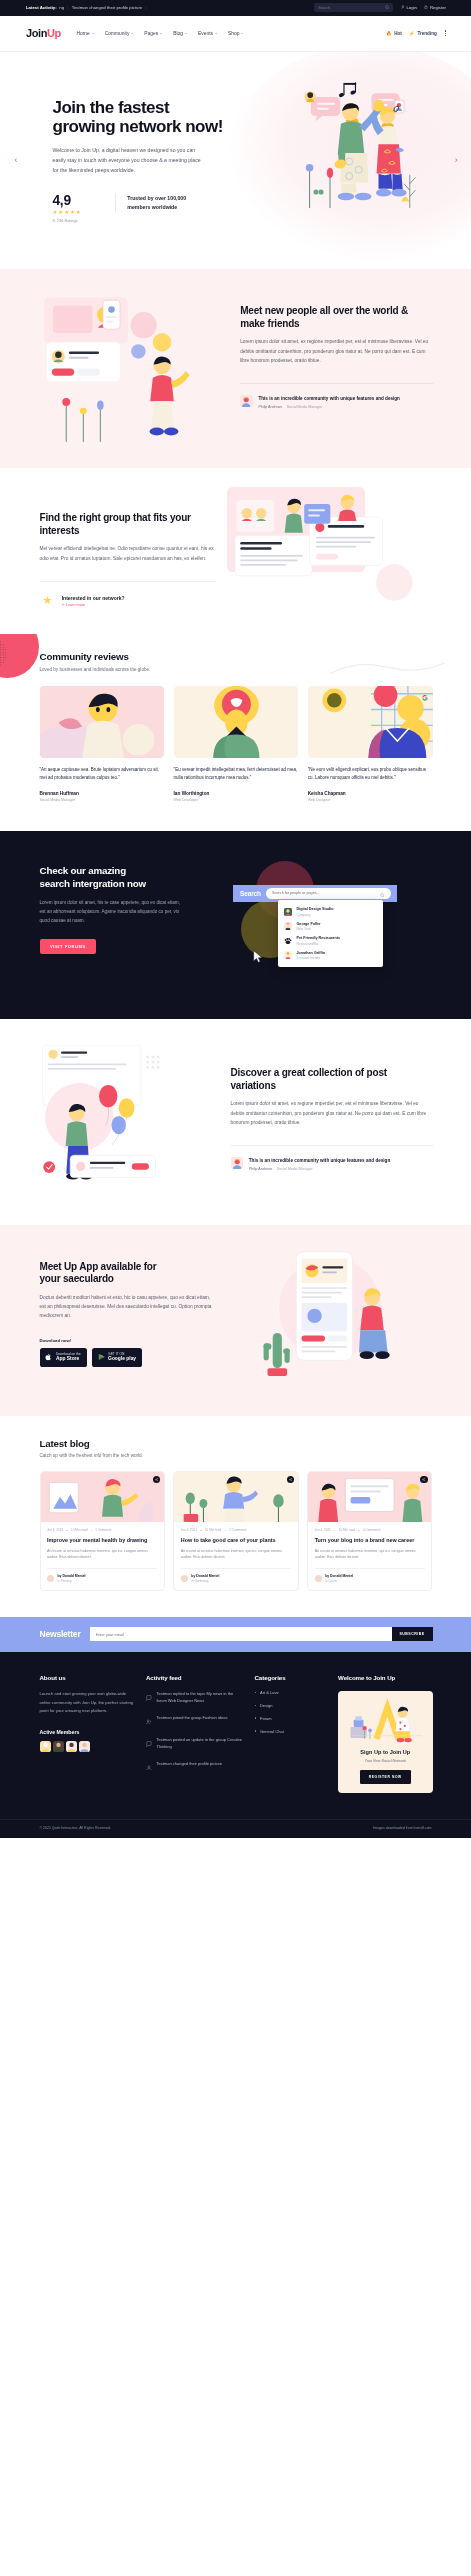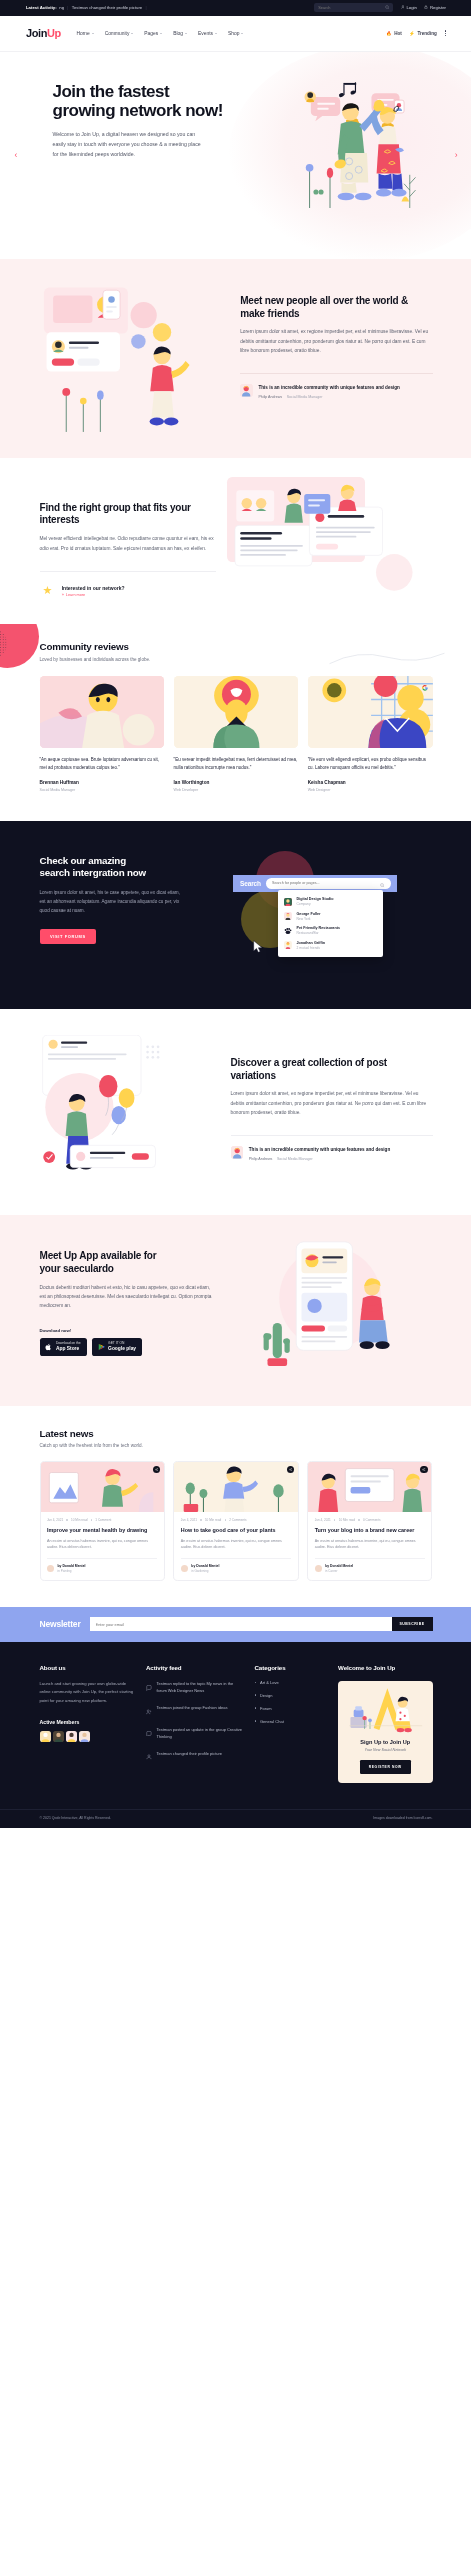--- a/index.html
+++ b/index.html
@@ -55,21 +55,21 @@
   .dots i { width:1.3px;height:1.3px;border-radius:50%;background:#31344a;display:block;}
 
   
   .hero { position:relative; padding: 30px 0 46px; overflow:hidden;}
   .hero-bg-blob {
     position:absolute; right:-39px; top:-6.5px; width:282px; height:216px;
     background: radial-gradient(ellipse at 55% 45%, #fdeef1 0%, #fdf3f4 45%, #ffffff 72%);
     border-radius:50%; z-index:0;
   }
   .hero-inner { display:flex; position:relative; z-index:2; }
-  .hero-left { width: 196px; padding-left: 13px;}
+  .hero-left { width: 196px; padding-left: 13px; margin-top: 16px;}
   .hero-title { font-size: 17px; line-height: 1.12; font-weight: 800; letter-spacing:-0.5px; color:#11131f;}
   .hero-sub { margin-top: 10.5px; font-size: 5.2px; line-height: 1.85; color:#555968; width: 155px;}
   .hero-stats { margin-top: 17.7px; display:flex; align-items:flex-start; gap: 0; }
   .stat-left { width: 62px; }
   .rating-num { font-size: 13.8px; font-weight: 800; letter-spacing:-0.3px; }
   .stars { color:#ffc43d; font-size:5.6px; letter-spacing: 0.8px; margin-top:0.7px;}
   .ratings-count { font-size:3.9px; color:#9396a4; margin-top:3.3px;}
   .stat-right { border-left: 0.7px solid #ebebef; padding-left: 11.8px; font-size: 5.2px; font-weight:700; line-height:1.7; color:#1a1c2a; padding-top:1.3px;}
   .hero-art { flex:1; position:relative; height: 131px; }
 
@@ -320,20 +320,31 @@
     <div class="hero-bg-blob"></div>
     <span class="arrow-nav arrow-left">‹</span>
     <span class="arrow-nav arrow-right">›</span>
     <div class="container hero-inner">
       <div class="hero-left">
         <h1 class="hero-title">
           <span>Join the fastest</span><br>
           <span>growing network now!</span>
         </h1>
         <p class="hero-sub">Welcome to Join Up, a digital heaven we designed so you can easily stay in touch with everyone you choose &amp; a meeting place for the likeminded peeps worldwide.</p>
+        <div class="hero-stats">
+          <div class="stat-left">
+            <div class="rating-num">4,9</div>
+            <div class="stars">★★★★★</div>
+            <div class="ratings-count">9. 236 Ratings</div>
+          </div>
+          <div class="stat-right">
+            <span>Trusted by over 100,000</span><br>
+            <span>members worldwide</span>
+          </div>
+        </div>
       </div>
       <div class="hero-art">
         <svg viewBox="0 0 300 210" width="196" height="134" style="position:absolute;left:-3.3px;top:-7.9px;">
 
           <g fill="#15172a">
             <ellipse cx="168" cy="33" rx="4" ry="3" transform="rotate(-20 168 33)"></ellipse>
             <rect x="171" y="17" width="1.8" height="16"></rect>
             <ellipse cx="186" cy="29" rx="4" ry="3" transform="rotate(-20 186 29)"></ellipse>
             <rect x="189" y="13" width="1.8" height="16"></rect>
             <rect x="171" y="14" width="20" height="3"></rect>
@@ -874,21 +885,21 @@
             <rect x="32" y="24" width="8" height="22" rx="4" fill="#6aa882"></rect>
             <rect x="6" y="54" width="30" height="12" rx="3" fill="#ef4e63"></rect>
           </g>
         </svg>
       </div>
     </div>
   </section>
 
   <section class="sec-news">
     <div class="container">
-      <h2 class="rev-head">Latest news</h2>
+      <h2 class="rev-head">Latest blog</h2>
       <div class="news-sub">Catch up with the freshest info from the tech world.</div>
       <div class="news-grid">
 
         <article class="news-card">
           <div class="news-img" style="background:#fbdbdc;">
             <svg viewBox="0 0 190 76" width="100%" height="50" preserveAspectRatio="xMidYMid slice">
               <rect width="190" height="76" fill="#fbdbdc"></rect>
               <rect x="14" y="16" width="44" height="46" rx="3" fill="#fff" stroke="#e4c6cb"></rect>
               <path d="M20 56 l10 -18 8 10 8 -14 10 22z" fill="#8fa5ef"></path>
               <g transform="translate(84,8)">

